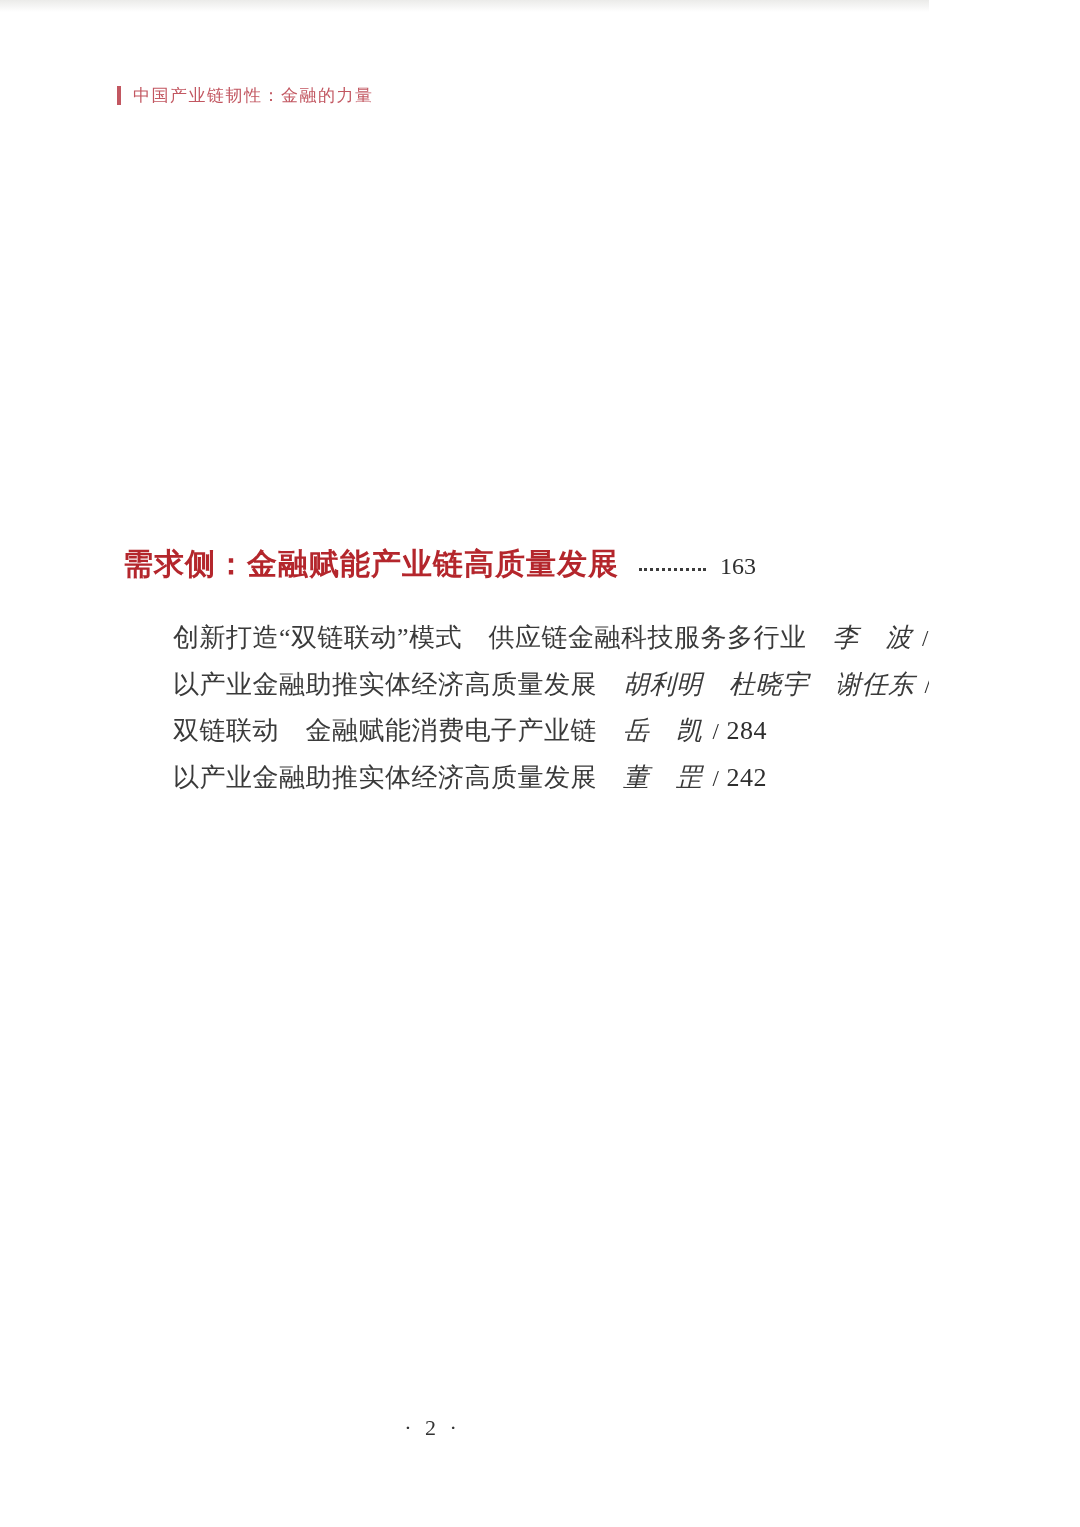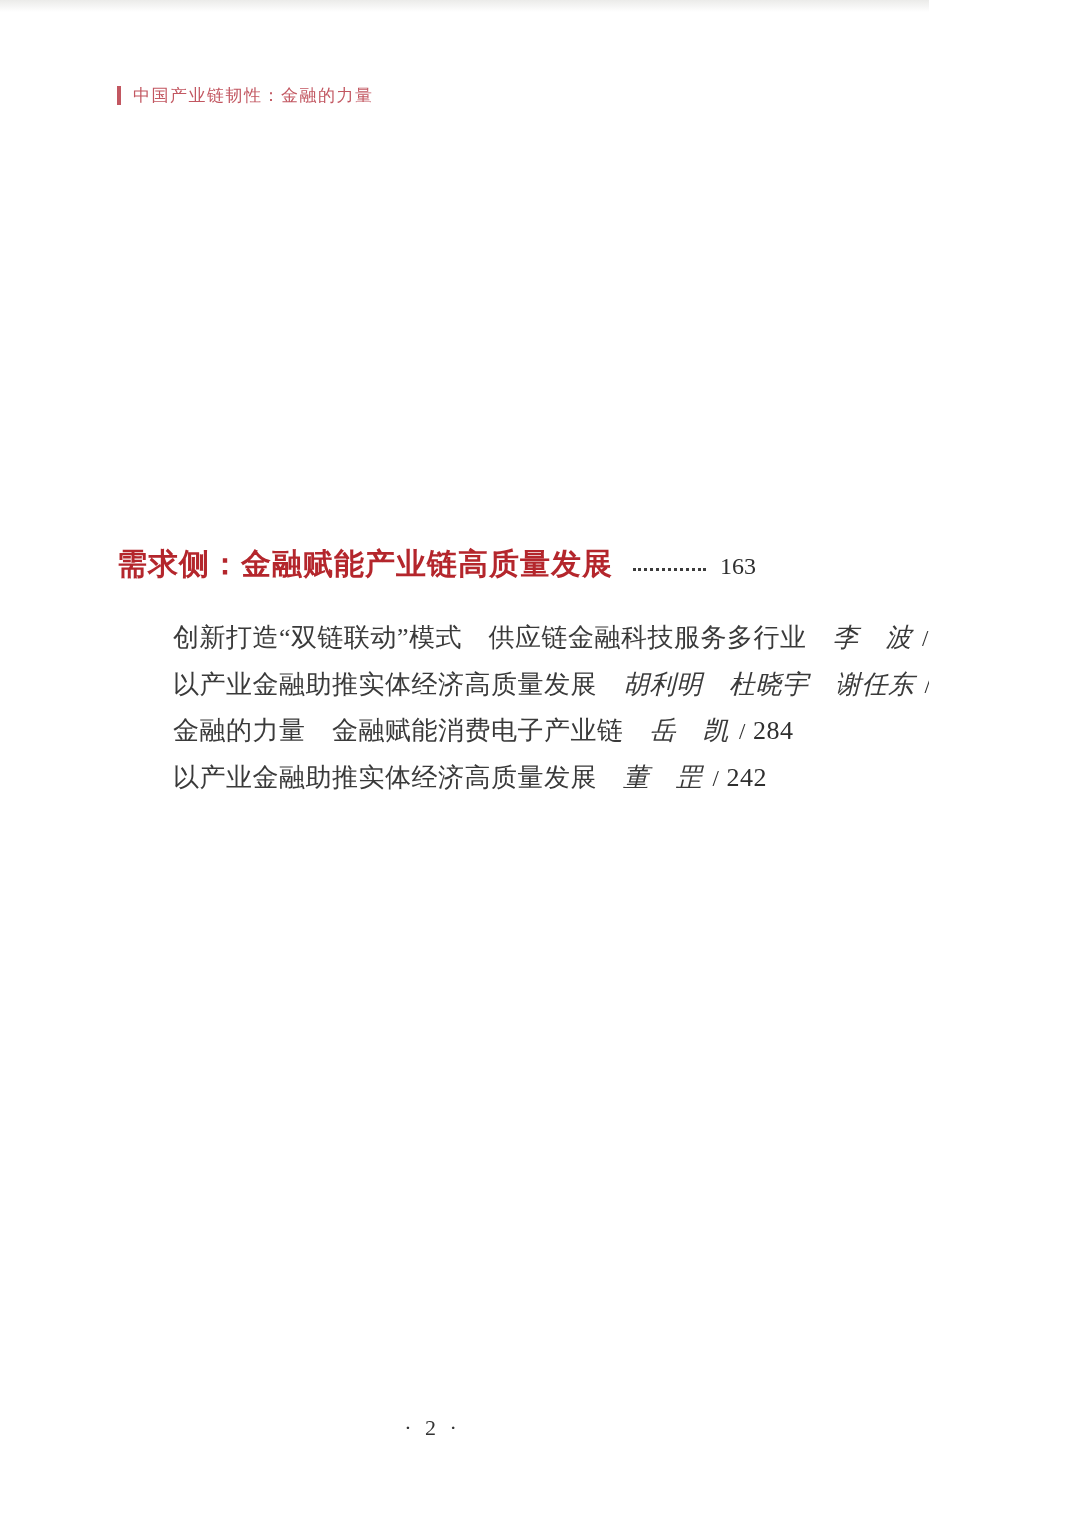--- a/index.html
+++ b/index.html
@@ -50,20 +50,21 @@
     display:flex;
     align-items:flex-end;
     white-space:nowrap;
   }
   .section-title{
     font-weight:bold;
     font-size:30px;
     line-height:1.35;
     color:var(--heading-red);
     letter-spacing:1px;
+    margin-left:6px;
   }
   .leader{
     flex:1 1 auto;
     margin:0 14px 13px 20px;
     border-bottom:3px dotted #3c3c3c;
     min-width:40px;
   }
   .section-page{
     font-size:24px;
     line-height:1.3;
@@ -131,21 +132,21 @@
 
       <div class="entry">
         <span class="entry-title">创新打造“双链联动”模式　供应链金融科技服务多行业</span><span class="entry-authors">李　波</span><span class="entry-slash">/</span><span class="entry-page">165</span>
       </div>
 
       <div class="entry">
         <span class="entry-title">以产业金融助推实体经济高质量发展</span><span class="entry-authors">胡利明　杜晓宇　谢任东</span><span class="entry-slash">/</span><span class="entry-page">180</span>
       </div>
 
       <div class="entry">
-        <span class="entry-title">金融的力量　金融赋能消费电子产业链</span><span class="entry-authors">岳　凯</span><span class="entry-slash">/</span><span class="entry-page">284</span>
+        <span class="entry-title">双链联动　金融赋能消费电子产业链</span><span class="entry-authors">岳　凯</span><span class="entry-slash">/</span><span class="entry-page">284</span>
       </div>
 
 
       <div class="entry">
         <span class="entry-title">以产业金融助推实体经济高质量发展</span><span class="entry-authors">董　罡</span><span class="entry-slash">/</span><span class="entry-page">242</span>
       </div>
 
     </div>
   </div>
 

